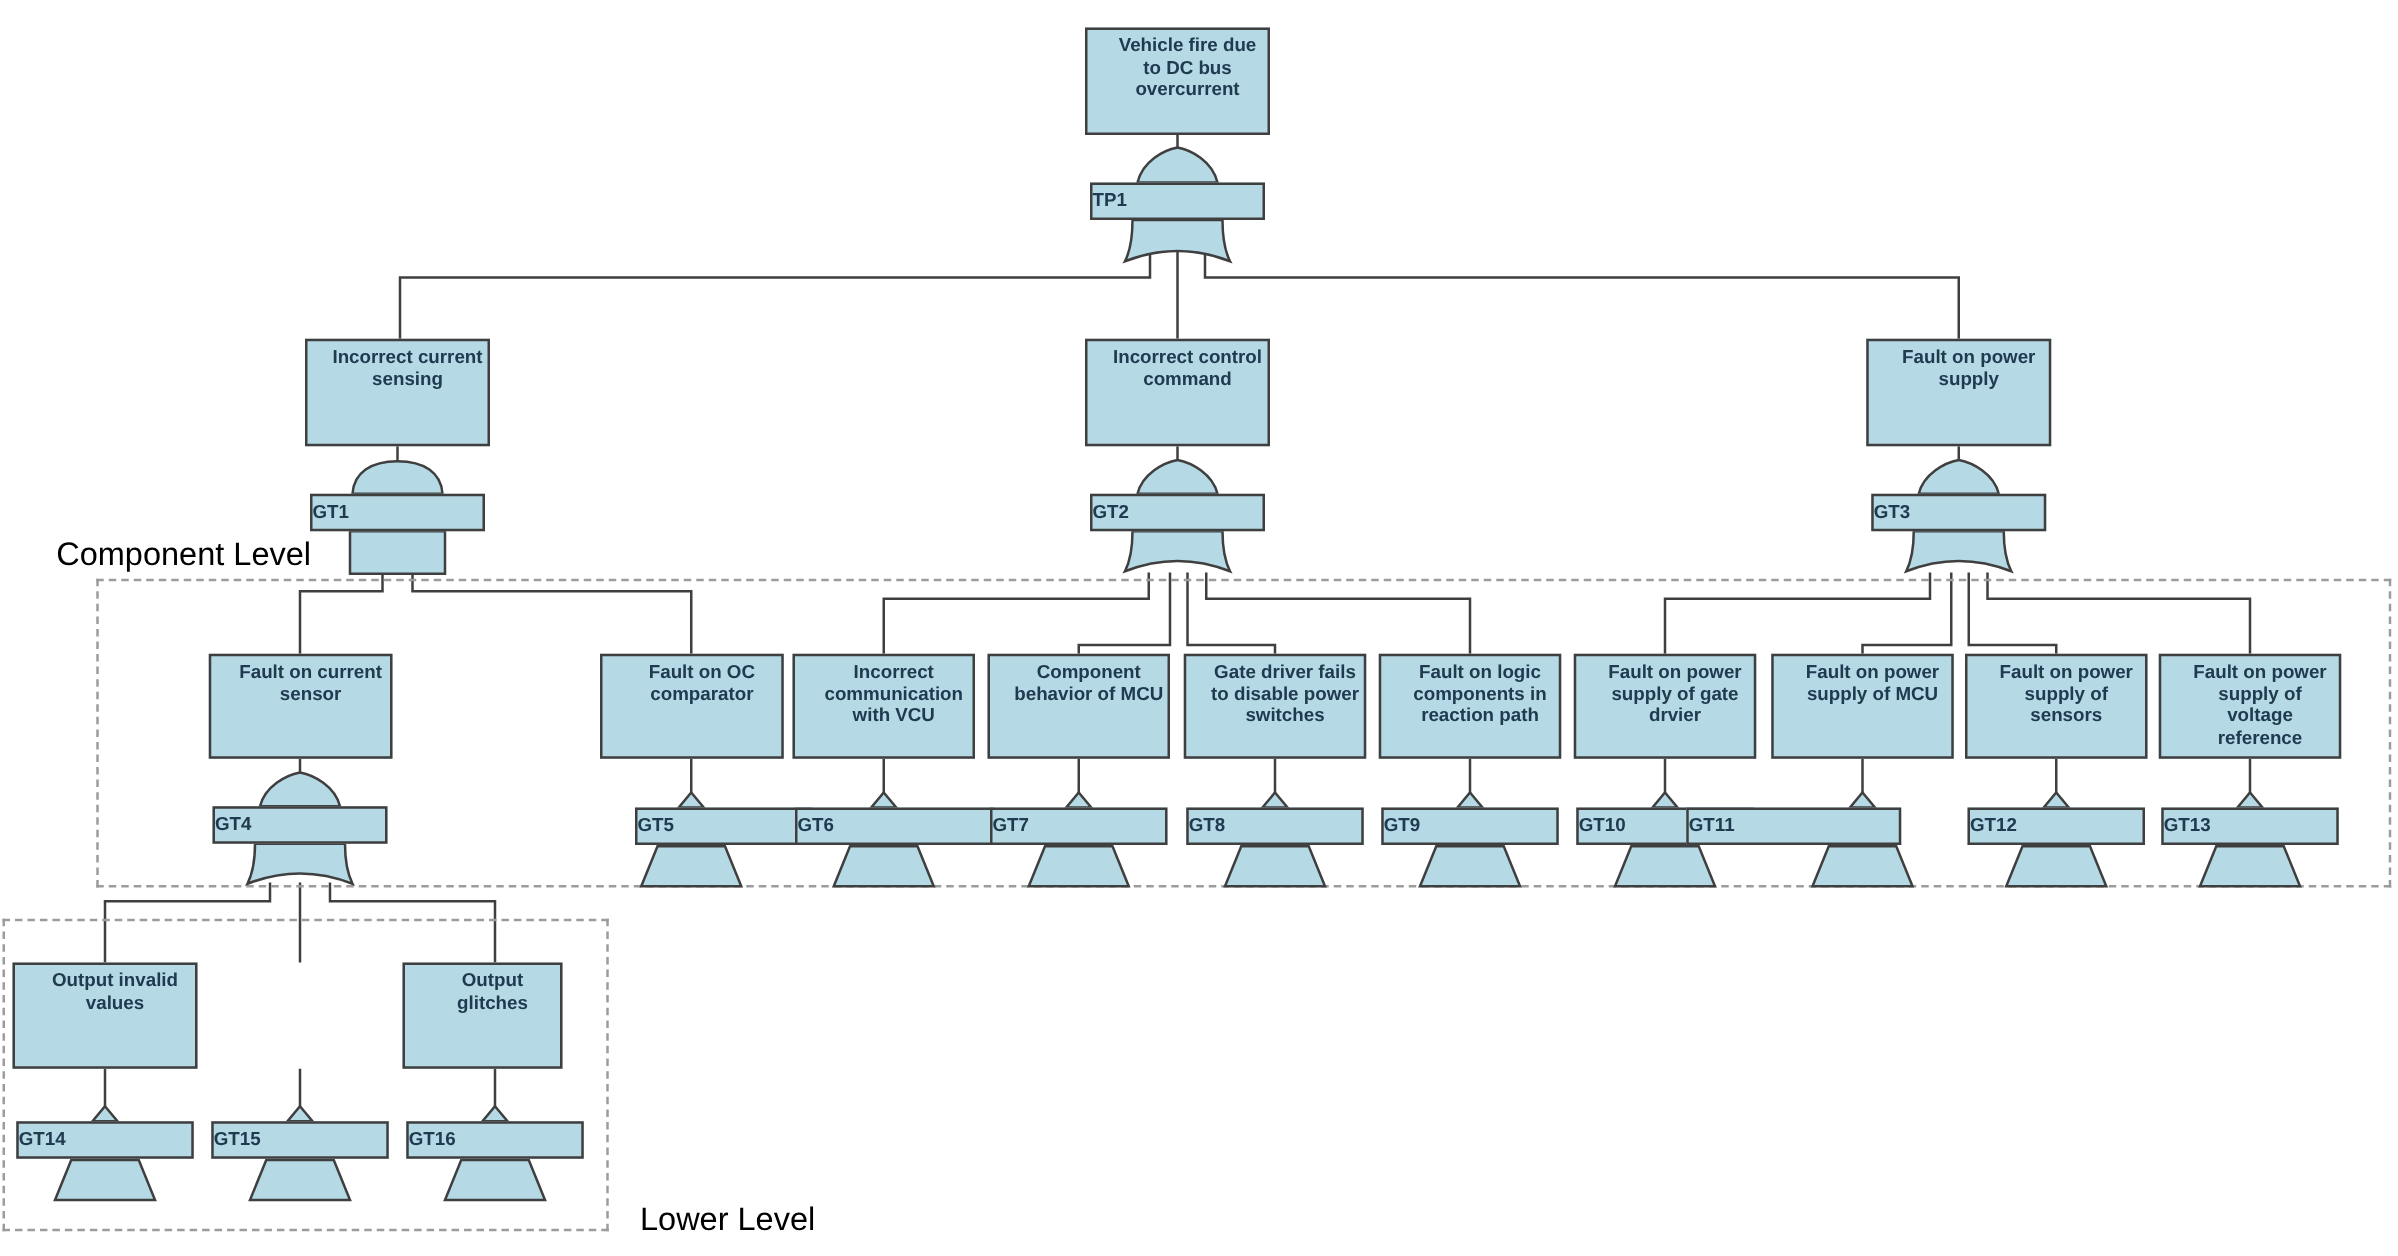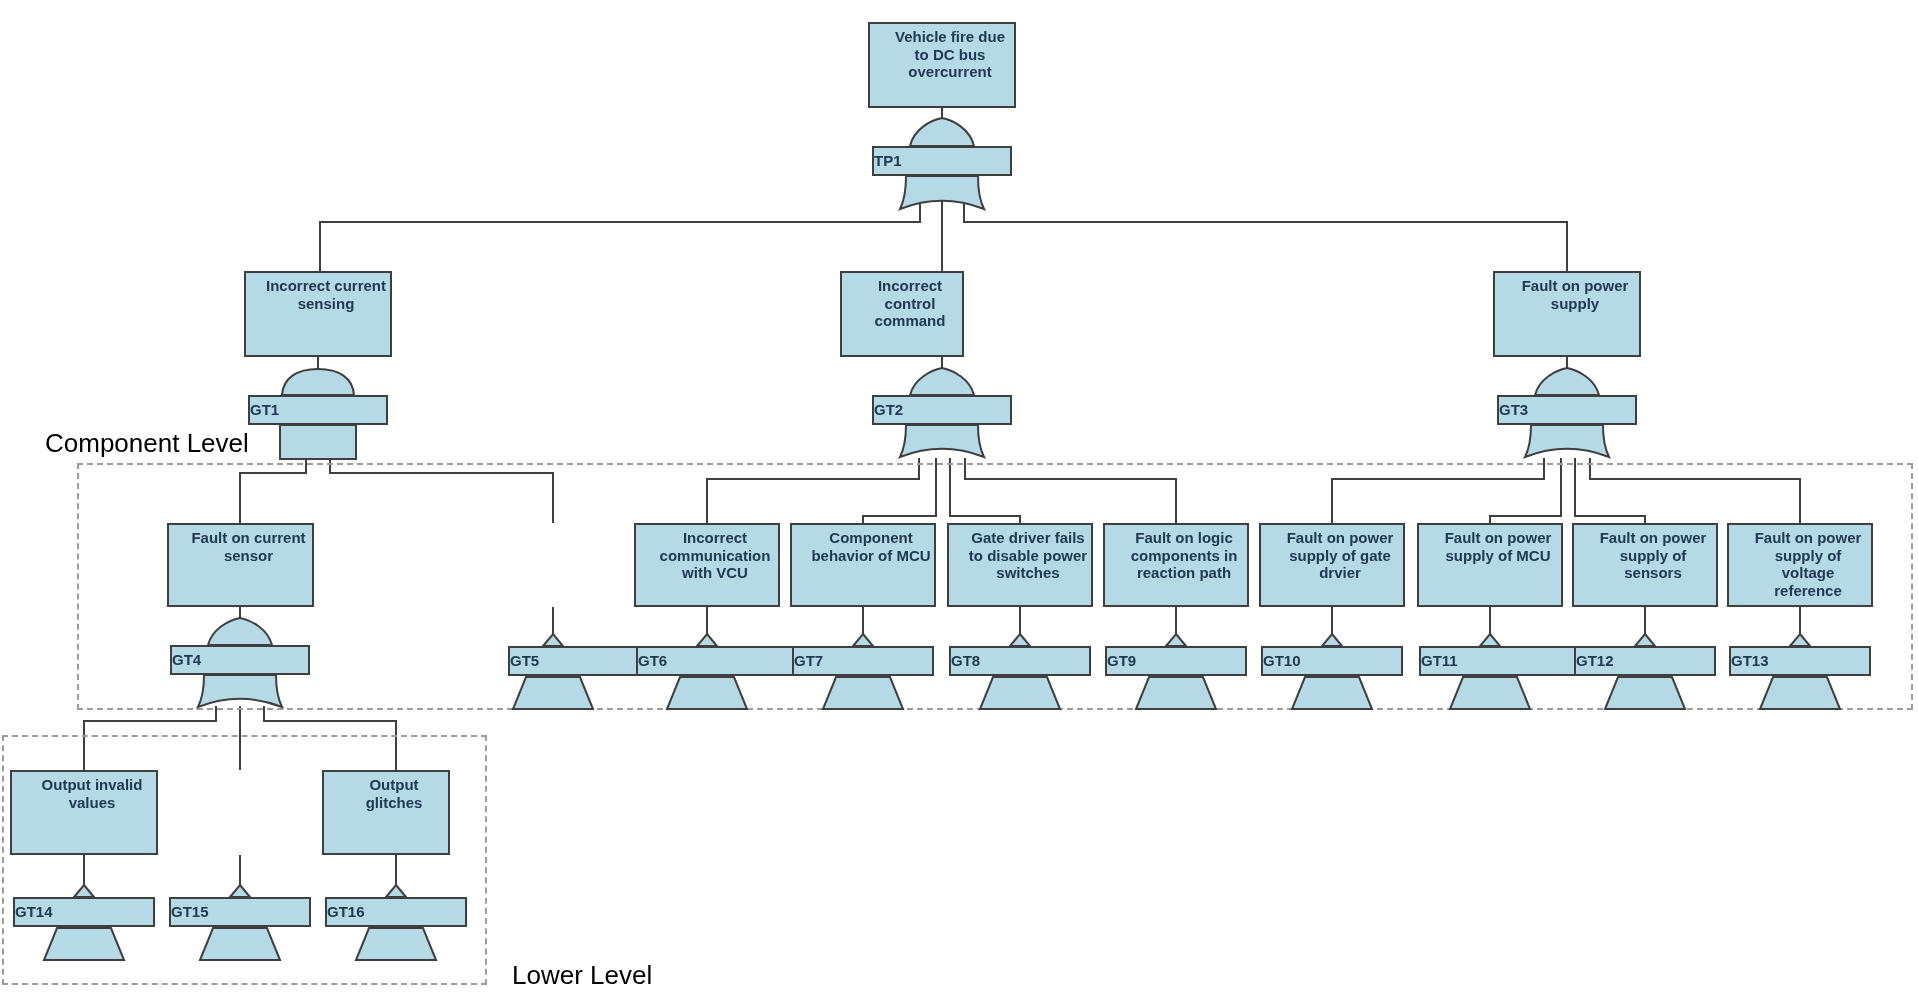--- a/index.html
+++ b/index.html
@@ -94,23 +94,24 @@
     <polyline points="396,855 396,887"></polyline>
   </svg>
 
   <div class="region" style="left:77px;top:463px;width:1836px;height:247px"></div>
   <div class="region-label" style="left:45px;top:428px">Component Level</div>
   <div class="region" style="left:2px;top:735px;width:485px;height:250px"></div>
   <div class="region-label" style="left:512px;top:960px">Lower Level</div>
 
   <div class="evt" style="left:868px;top:22px;width:148px;height:86px">Vehicle fire due to DC bus overcurrent</div>
   <div class="evt" style="left:244px;top:271px;width:148px;height:86px">Incorrect current sensing</div>
-  <div class="evt" style="left:840px;top:271px;width:124px;height:86px">Incorrect control command</div>
+  <div class="evt" style="left:868px;top:271px;width:148px;height:86px">Incorrect control command</div>
   <div class="evt" style="left:1493px;top:271px;width:148px;height:86px">Fault on power supply</div>
   <div class="evt" style="left:167px;top:523px;width:147px;height:84px">Fault on current sensor</div>
+  <div class="evt" style="left:480px;top:523px;width:147px;height:84px">Fault on OC comparator</div>
   <div class="evt" style="left:634px;top:523px;width:146px;height:84px">Incorrect communication with VCU</div>
   <div class="evt" style="left:790px;top:523px;width:146px;height:84px">Component behavior of MCU</div>
   <div class="evt" style="left:947px;top:523px;width:146px;height:84px">Gate driver fails to disable power switches</div>
   <div class="evt" style="left:1103px;top:523px;width:146px;height:84px">Fault on logic components in reaction path</div>
   <div class="evt" style="left:1259px;top:523px;width:146px;height:84px">Fault on power supply of gate drvier</div>
   <div class="evt" style="left:1417px;top:523px;width:146px;height:84px">Fault on power supply of MCU</div>
   <div class="evt" style="left:1572px;top:523px;width:146px;height:84px">Fault on power supply of sensors</div>
   <div class="evt" style="left:1727px;top:523px;width:146px;height:84px">Fault on power supply of voltage reference</div>
   <div class="evt" style="left:10px;top:770px;width:148px;height:85px">Output invalid values</div>
   <div class="evt" style="left:322px;top:770px;width:128px;height:85px">Output glitches</div>
@@ -199,21 +200,21 @@
       <path d="M11,1 L21,13 L1,13 Z"></path>
     </svg>
   <div class="glabel" style="left:1261px;top:646px;width:142px">GT10</div>
   <svg class="shape" style="left:1291px;top:676px" width="82" height="34">
       <path d="M14,1 L68,1 L81,33 L1,33 Z"></path>
     </svg>
 
   <svg class="shape" style="left:1479px;top:633px" width="22" height="14">
       <path d="M11,1 L21,13 L1,13 Z"></path>
     </svg>
-  <div class="glabel" style="left:1419px;top:646px;width:158px">GT11</div>
+  <div class="glabel" style="left:1349px;top:646px;width:172px">GT11</div>
   <svg class="shape" style="left:1449px;top:676px" width="82" height="34">
       <path d="M14,1 L68,1 L81,33 L1,33 Z"></path>
     </svg>
 
   <svg class="shape" style="left:1634px;top:633px" width="22" height="14">
       <path d="M11,1 L21,13 L1,13 Z"></path>
     </svg>
   <div class="glabel" style="left:1574px;top:646px;width:142px">GT12</div>
   <svg class="shape" style="left:1604px;top:676px" width="82" height="34">
       <path d="M14,1 L68,1 L81,33 L1,33 Z"></path>

